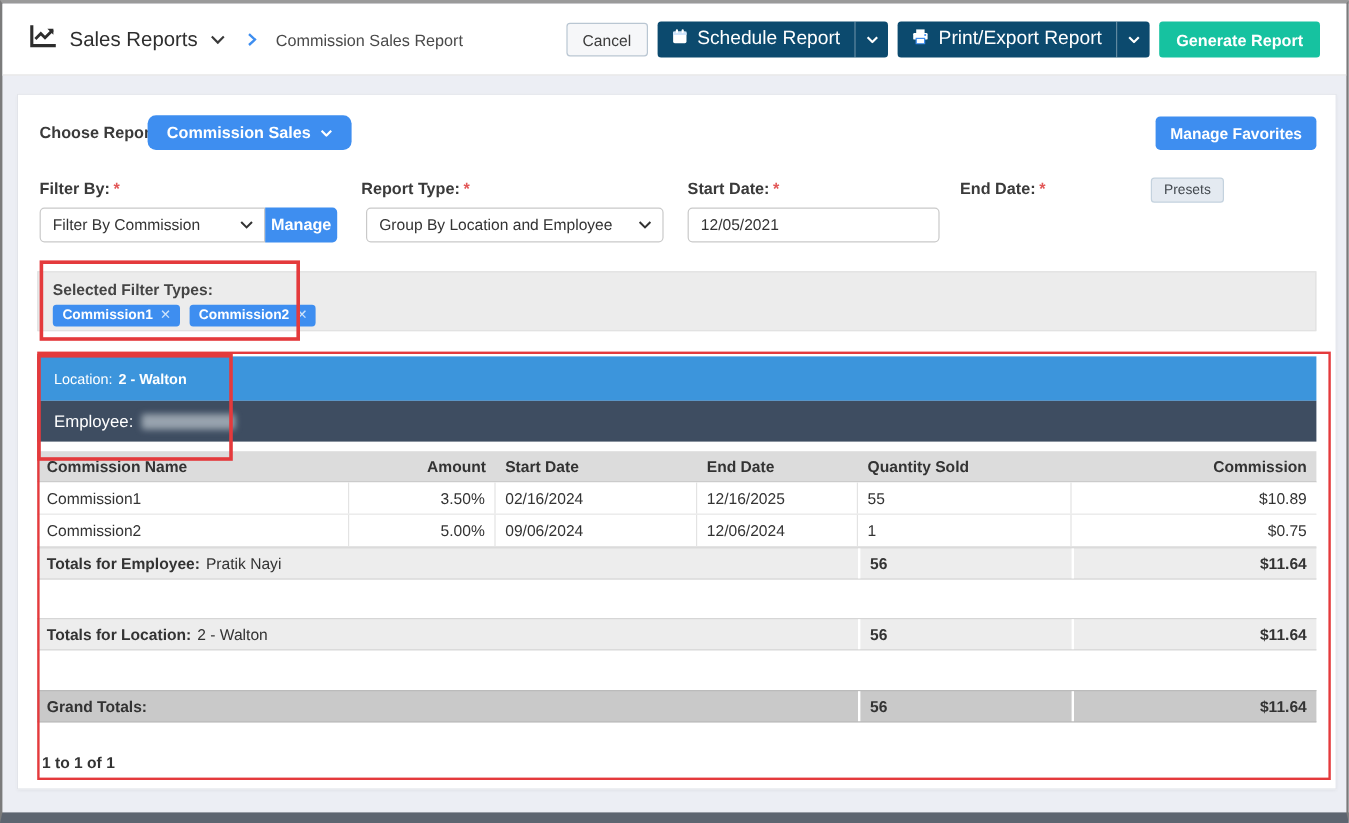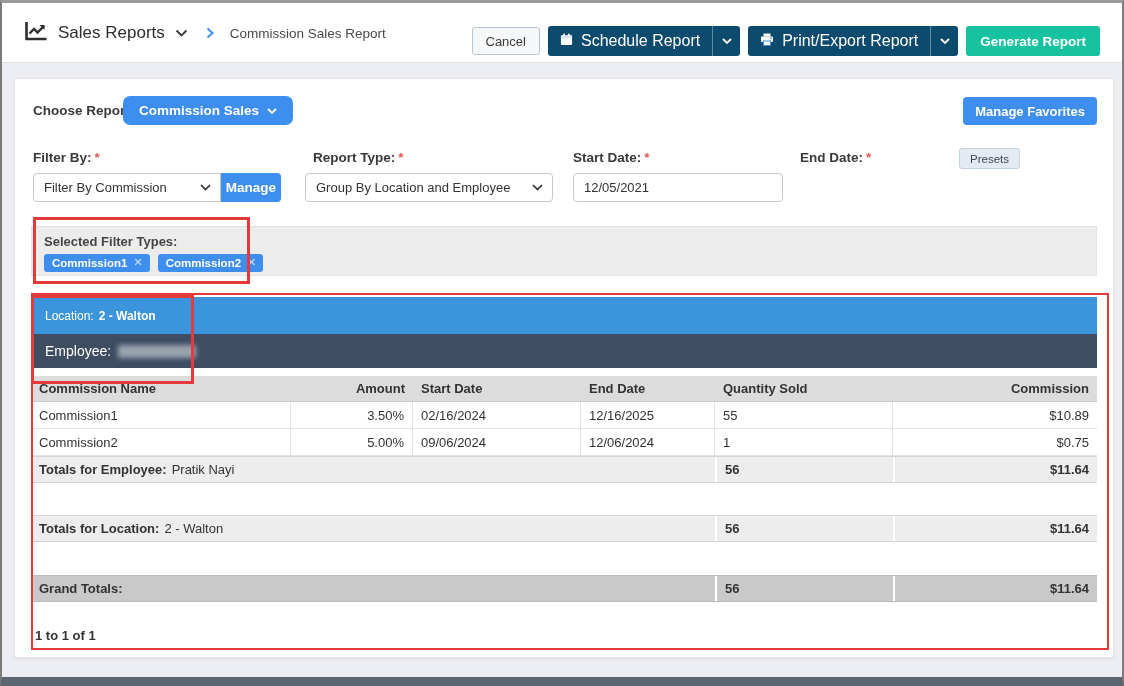--- a/index.html
+++ b/index.html
@@ -17,21 +17,21 @@
   .topbar {
     position: absolute; left:0; top:0; right:0; height:60px;
     background:#fff; border-bottom:1px solid #e2e2e2;
   }
   .brand { position:absolute; left:22px; top:0; height:60px; display:flex; align-items:center; gap:10px; }
   .brand-title { font-size:17px; color:#2e2e2e; }
   .crumb-current { font-size:13.5px; color:#4a4a4a; }
   .chev-dark svg, .chev-right svg { display:block; }
 
   .topbar-actions {
-    position:absolute; right:22px; top:0; height:76px;
+    position:absolute; right:22px; top:0; height:60px;
     display:flex; align-items:center; gap:8px;justify-content:space-between;
   }
   .btn { border:none; cursor:pointer; font-family:inherit; border-radius:3px; font-size:13px; }
   .btn-cancel {
     height:28px; padding:0 13px; background:#f6f7f9; border:1px solid #b9c6d2;
     color:#3c3c3c; border-radius:3px;
   }
   .btn-split {
     height:30px; display:flex; align-items:center; background:#0c4a6e; color:#fff;
     font-weight:normal; border-radius:3px; overflow:hidden;
@@ -56,21 +56,21 @@
     position:absolute; left:108px; top:17px; height:29px; padding:0 16px;
     background:#3e8ef0; color:#fff; font-weight:bold; font-size:13.5px;
     border-radius:7px; display:flex; align-items:center; gap:8px;
   }
   .btn-manage-fav {
     position:absolute; right:16px; top:18px; height:28px; padding:0 12px;
     background:#3e8ef0; color:#fff; font-weight:bold; font-size:13px; border-radius:4px;
   }
 
   .flt-label { position:absolute; top:71px; }
-  .l-filterby { left:18px; } .l-reporttype { left:298px; } .l-startdate { left:558px; } .l-enddate { left:785px; }
+  .l-filterby { left:18px; } .l-reporttype { left:286px; } .l-startdate { left:558px; } .l-enddate { left:785px; }
   .btn-presets {
     position:absolute; left:944px; top:69px; height:21px; padding:0 10px;
     background:#e4eaf1; border:1px solid #c4d2de; color:#41474d; font-size:11.5px; border-radius:3px;
   }
 
   .control { position:absolute; top:94px; height:29px; border:1px solid #c9c9c9; border-radius:4px;
     background:#fff; font-size:13px; color:#333; display:flex; align-items:center; }
   .fake-select { justify-content:space-between; padding:0 9px 0 10px; cursor:pointer; }
   .sel-filterby { left:18px; width:188px; border-radius:4px 0 0 4px; }
   .sel-reporttype { left:290px; width:248px; }

